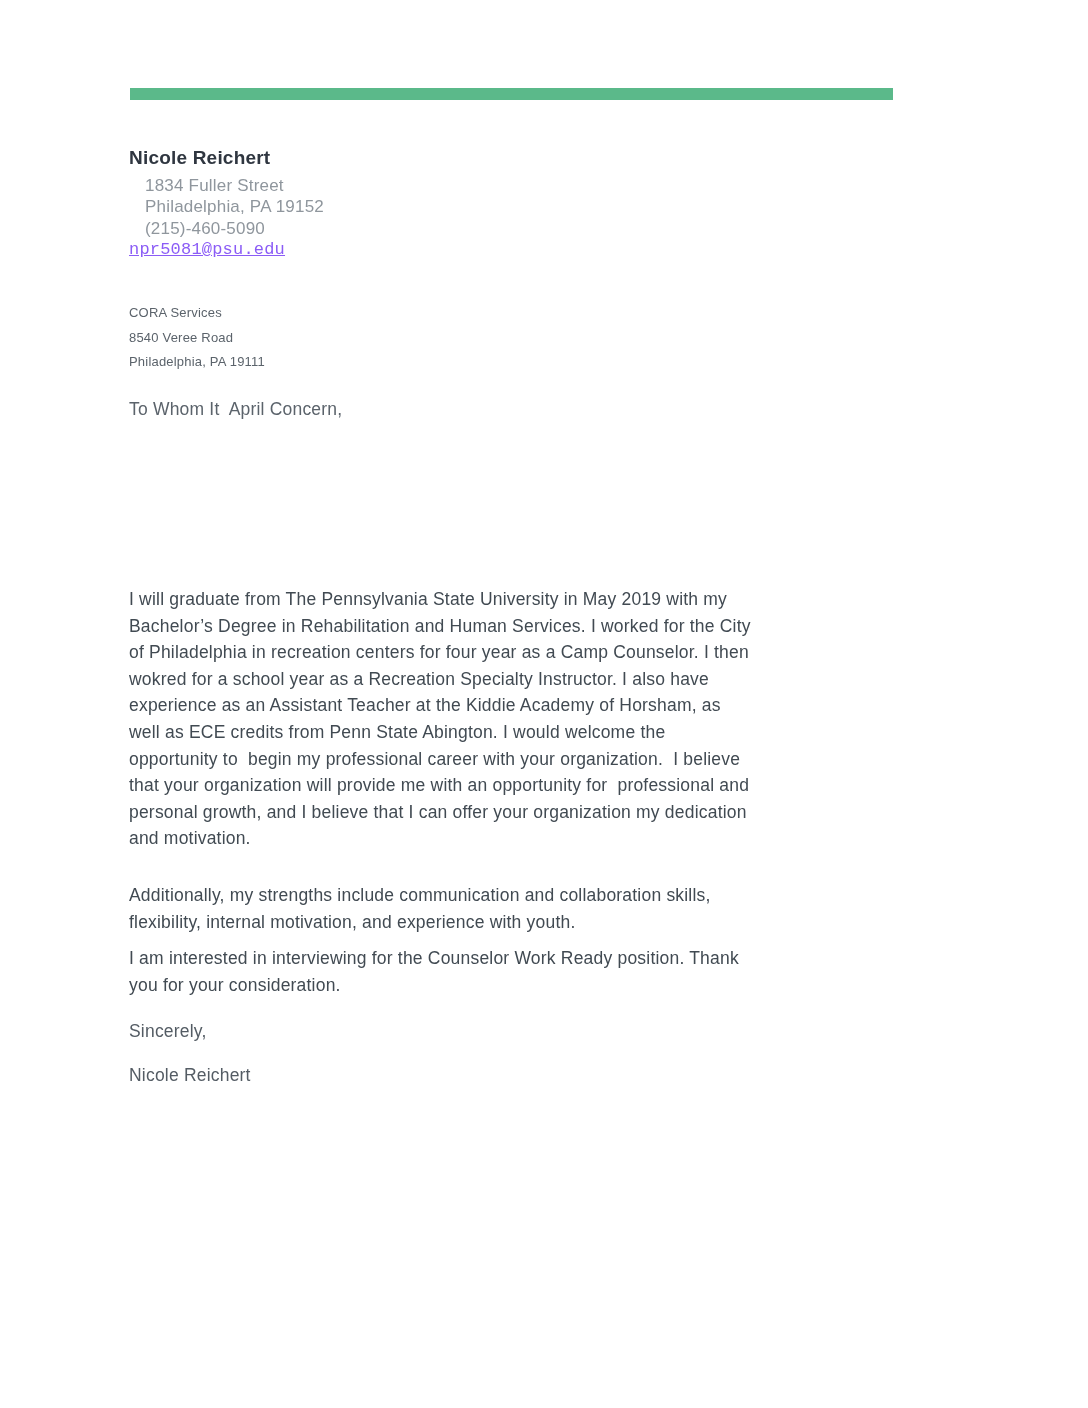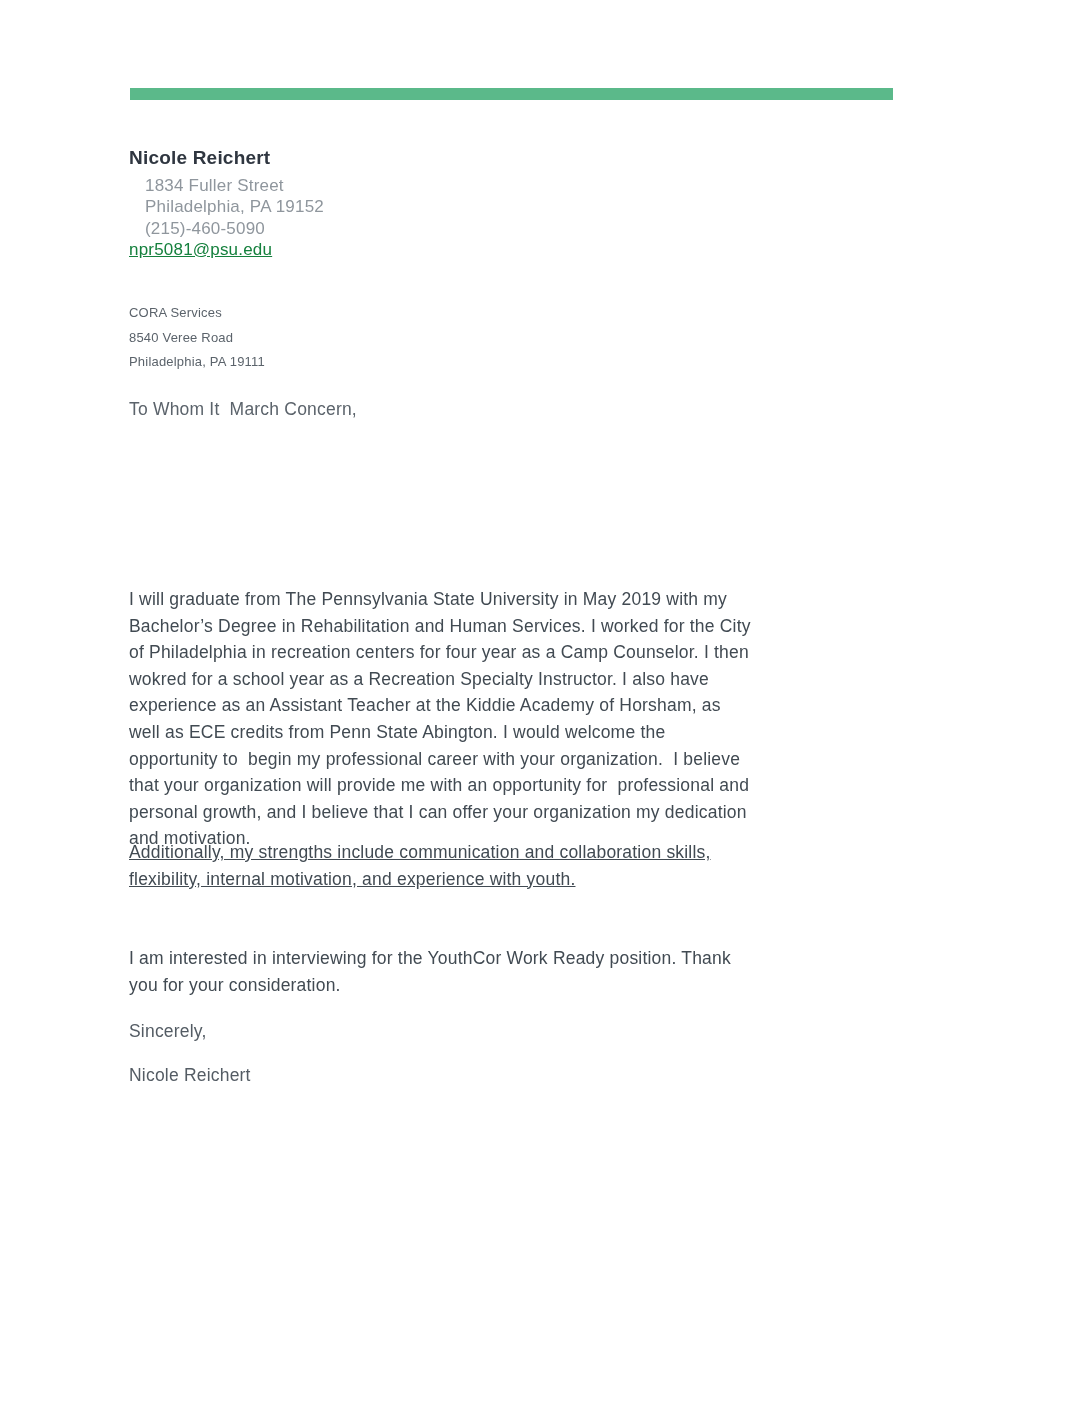--- a/index.html
+++ b/index.html
@@ -71,21 +71,21 @@
   .para {
     width: 780px;
     font-size: 17.5px;
     line-height: 26.6px;
     color: #414a52;
     white-space: pre-wrap;
     letter-spacing: 0.2px;
   }
   .para-1 { top: 443px; }
   .para-2 { top: 586px; }
-  .para-3 { top: 839px; text-decoration: underline; }
+  .para-3 { top: 882px; }
   .para-4 { top: 945px; }
   .valediction {
     top: 1018px;
     font-size: 17.5px;
     line-height: 26.6px;
     color: #545c64;
     letter-spacing: 0.2px;
   }
   .signature {
     top: 1062px;
@@ -101,43 +101,43 @@
 <div class="page">
 
   <div class="accent-bar" style="background-color: rgb(91, 185, 138);"></div>
 
   <div class="abs sender-name">Nicole Reichert</div>
 
   <div class="abs sender-address">1834 Fuller Street
 Philadelphia, PA 19152
 (215)-460-5090</div>
 
-  <a class="abs sender-email" href="#" style="color: #15803d;">npr5081@psu.edu</a>
+  <a class="abs sender-email" href="#" style="color: #8b5cf6; font-family: Liberation Mono, monospace;">npr5081@psu.edu</a>
 
   <div class="abs recipient">CORA Services
 8540 Veree Road
 Philadelphia, PA 19111</div>
 
-  <div class="abs salutation">To Whom It  March Concern,</div>
+  <div class="abs salutation">To Whom It  April Concern,</div>
 
 
   <p class="abs para para-2">I will graduate from The Pennsylvania State University in May 2019 with my
 Bachelor’s Degree in Rehabilitation and Human Services. I worked for the City
 of Philadelphia in recreation centers for four year as a Camp Counselor. I then
 wokred for a school year as a Recreation Specialty Instructor. I also have
 experience as an Assistant Teacher at the Kiddie Academy of Horsham, as
 well as ECE credits from Penn State Abington. I would welcome the
 opportunity to  begin my professional career with your organization.  I believe
 that your organization will provide me with an opportunity for  professional and
 personal growth, and I believe that I can offer your organization my dedication
 and motivation.</p>
 
   <p class="abs para para-3">Additionally, my strengths include communication and collaboration skills,
 flexibility, internal motivation, and experience with youth.</p>
 
-  <p class="abs para para-4">I am interested in interviewing for the YouthCor Work Ready position. Thank
+  <p class="abs para para-4">I am interested in interviewing for the Counselor Work Ready position. Thank
 you for your consideration.</p>
 
   <div class="abs valediction">Sincerely,</div>
 
   <div class="abs signature">Nicole Reichert</div>
 
 </div>
 
 </body></html>

